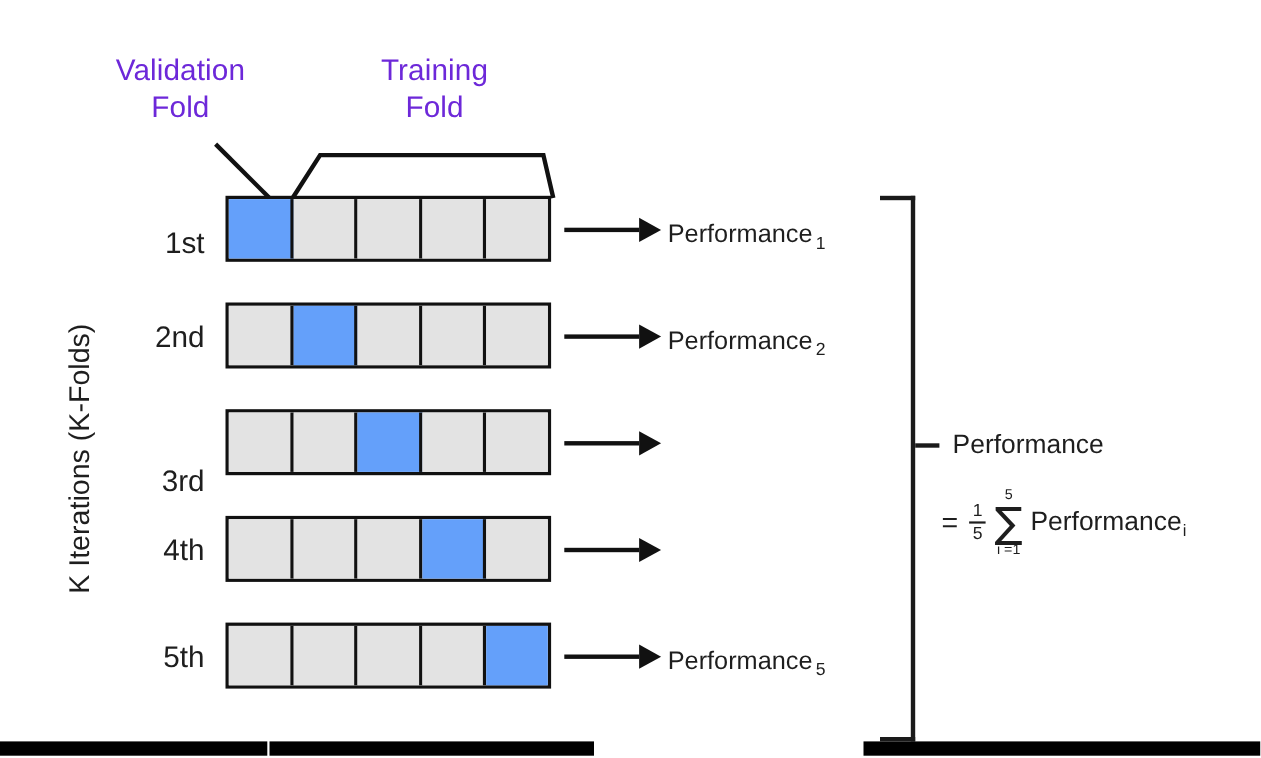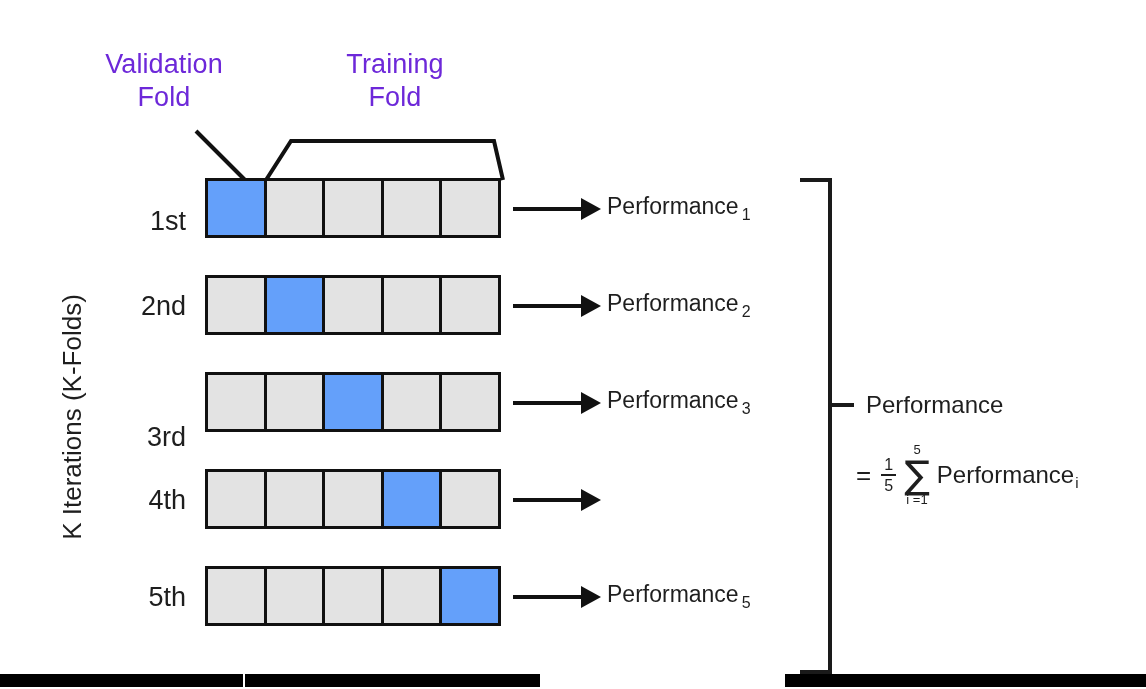--- a/index.html
+++ b/index.html
@@ -83,21 +83,21 @@
     width: 0; height: 0;
     border-top: 11px solid transparent;
     border-bottom: 11px solid transparent;
     border-left: 20px solid #111111;
   }
   .arrow-wrap { display: flex; align-items: center; }
 
   
   .perf-label {
     font-size: 23px;
-    line-height: 24px;
+    line-height: 36px;
     color: #1e1e1e;
     white-space: nowrap;
   }
   .perf-label sub {
     font-size: 16px;
     vertical-align: baseline;
     position: relative;
     top: 6px;
     left: 3px;
   }
@@ -227,21 +227,20 @@
     <div class="cell"></div>
     <div class="cell"></div>
     <div class="cell validation"></div>
     <div class="cell"></div>
     <div class="cell"></div>
   </div>
   <div class="abs arrow-wrap" style="left:513px; top:392px;">
     <div class="arrow-line"></div>
     <div class="arrow-head"></div>
   </div>
-  <div class="abs perf-label" style="left:607px; top:388px;"><span>Performance</span><sub>3</sub></div>
 
   <div class="abs row-label" style="left:108px; top:485px;">4th</div>
   <div class="abs fold-strip" style="left:205px; top:469px;">
     <div class="cell"></div>
     <div class="cell"></div>
     <div class="cell"></div>
     <div class="cell validation"></div>
     <div class="cell"></div>
   </div>
   <div class="abs arrow-wrap" style="left:513px; top:489px;">

